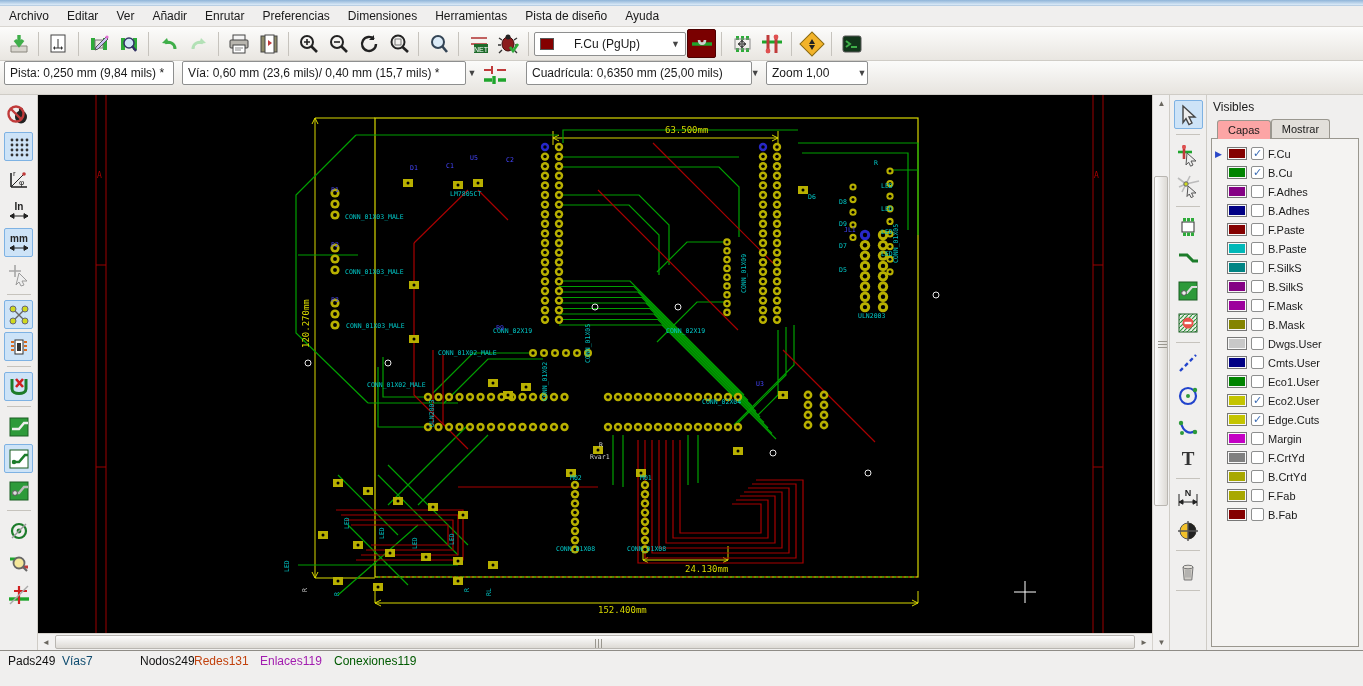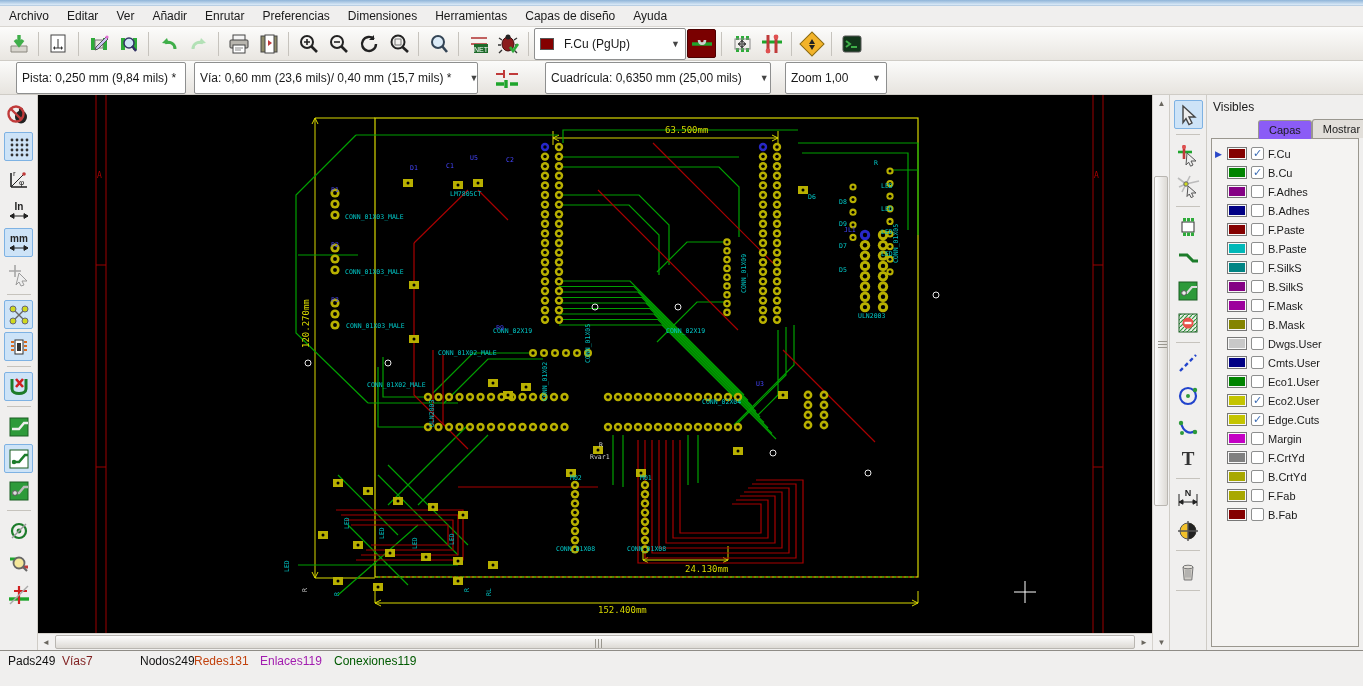--- a/index.html
+++ b/index.html
@@ -14,25 +14,25 @@
   .menubar { height:21px; background:#f0efee; display:flex; align-items:center; 
              border-bottom:1px solid #d9d6d1; }
   .menu-item { padding:2px 9px; cursor:default; }
   
   .toolbar { height:34px; display:flex; align-items:center; gap:1px; padding-left:4px;
              background:linear-gradient(#fcfcfb,#e9e6e1); border-bottom:1px solid #cfccc6; }
   .tbtn { width:29px; height:29px; display:flex; align-items:center; justify-content:center;
           border:1px solid transparent; border-radius:2px; }
   .tbtn.sel { background:#cde3f7; border-color:#7eb2e3; }
   .tsep { width:1px; height:24px; background:#c6c3bd; margin:0 4px; }
-  .combo { height:32px; background:#fff; border:1px solid #8e8f8f; border-radius:2px;
-           display:flex; align-items:center; padding:0 5px; gap:10px; white-space:nowrap; }
+  .combo { height:24px; background:#fff; border:1px solid #8e8f8f; border-radius:2px;
+           display:flex; align-items:center; padding:0 5px; gap:20px; white-space:nowrap; }
   .combo .arrow { font-size:9px; color:#444; margin-left:auto; padding-left:8px; }
   .swatch-sm { width:14px; height:12px; background:#840000; border:1px solid #555; display:inline-block; }
-  .paramsbar { height:34px; display:flex; align-items:flex-end; gap:8px; padding-left:16px;
+  .paramsbar { height:34px; display:flex; align-items:flex-start; gap:8px; padding-left:4px;
                background:linear-gradient(#fbfbfa,#e7e4df); border-bottom:1px solid #cfccc6; }
   
   .main { display:flex; height:555px; }
   .ltoolbar, .rtoolbar { width:38px; background:#f0efee; display:flex; flex-direction:column;
           align-items:center; padding-top:5px; gap:3px; }
   .ltoolbar { border-right:1px solid #cfccc6; }
   .rtoolbar { border-left:1px solid #cfccc6; border-right:1px solid #cfccc6; }
   .vsep { width:24px; height:1px; background:#c6c3bd; margin:2px 0; }
   .canvas-col { display:flex; flex-direction:column;align-items:flex-end; }
   .pcb-canvas { width:1114px; height:538px; background:#000; display:block; }
@@ -48,21 +48,21 @@
             border:1px solid #b9b6b1; border-radius:2px; position:relative; }
   .vthumb .grip { position:absolute; top:50%; left:3px; width:9px; height:9px;
     background:repeating-linear-gradient(#9a978f 0 1px,transparent 1px 3px); }
   .vscroll .sbtn { height:16px; width:17px; }
   
   .layers-panel { width:156px; background:#f0efee; padding:3px 4px; display:flex; flex-direction:column; }
   .lp-title { padding:2px 2px 5px 2px; }
   .lp-tabs { display:flex; margin-left:6px; }
   .lp-tab { padding:3px 10px; border:1px solid #9a978f; border-bottom:none; border-radius:3px 3px 0 0;
             background:#e2dfda; font-size:11px; }
-  .lp-tab.active { background:#8b5cf6; position:relative; top:1px;margin-left:41px; }
+  .lp-tab.active { background:#fca5a5; position:relative; top:1px; }
   .lp-body { border:1px solid #9a978f; background:#f4f3f2; flex:1; padding:5px 2px; overflow:hidden; }
   .layer-row { display:flex; align-items:center; height:19px; gap:4px; }
   .layer-arrow { width:9px; font-size:9px; color:#2a48c8; text-align:center; }
   .layer-swatch { width:20px; height:13px; border:1px solid #777; box-shadow:inset 0 0 0 1px #f8f8f8; }
   .layer-check { width:13px; height:13px; background:#fff; border:1px solid #8e8f8f; border-radius:2px;
                  font-size:11px; line-height:11px; text-align:center; color:#3c6cb4; }
   .layer-name { font-size:11px; }
   
   .statusbar { height:37px; background:#f0efee; border-top:1px solid #8e8b85; display:flex;
                padding:3px 0 0 8px; }
@@ -77,21 +77,21 @@
 
 <div class="menubar" id="menubar">
     <span class="menu-item">Archivo</span>
     <span class="menu-item">Editar</span>
     <span class="menu-item">Ver</span>
     <span class="menu-item">Añadir</span>
     <span class="menu-item">Enrutar</span>
     <span class="menu-item">Preferencias</span>
     <span class="menu-item">Dimensiones</span>
     <span class="menu-item">Herramientas</span>
-    <span class="menu-item">Capas de diseño</span>
+    <span class="menu-item">Pista de diseño</span>
     <span class="menu-item">Ayuda</span>
   </div>
 
 <div class="toolbar">
   <div class="tbtn">
     <svg class="ic" width="24" height="24">
         <path d="M4 14h16v6H4z" fill="#d8d5ce" stroke="#8a877f"></path>
         <path d="M12 3v8M8 8l4 5 4-5" stroke="#3fae49" stroke-width="3.4" fill="none"></path>
       </svg>
   </div>
@@ -261,21 +261,21 @@
     <span class="arrow">▼</span>
   </div>
   <div class="tbtn" style="margin-left:6px">
     <svg class="ic" width="26" height="24">
         <path d="M2 6h9M15 6h9" stroke="#c03a3a" stroke-width="2"></path>
         <path d="M10 2v8" stroke="#c03a3a" stroke-width="2"></path>
         <path d="M2 16h8M16 16h8" stroke="#1fa52c" stroke-width="3.4"></path>
         <path d="M12 12v8" stroke="#1fa52c" stroke-width="3.4"></path>
       </svg>
   </div>
-  <div class="combo" style="width:226px;margin-left:16px">
+  <div class="combo" style="width:226px;margin-left:9px">
     <span>Cuadrícula: 0,6350 mm (25,00 mils)</span>
     <span class="arrow">▼</span>
   </div>
   <div class="combo" style="width:102px;margin-left:6px">
     <span>Zoom 1,00</span>
     <span class="arrow">▼</span>
   </div>
 </div>
 
 <div class="main">
@@ -1290,21 +1290,21 @@
         </div>
       </div>
   </div>
 </div>
 
 <div class="statusbar" id="statusbar">
     <div class="status-item" style="width: 54px; color: rgb(17, 17, 17);">
       <div>Pads</div>
       <div>249</div>
     </div>
-    <div class="status-item" style="width: 78px; color: #7f1d1d;">
+    <div class="status-item" style="width: 78px; color: #0c4a6e;">
       <div>Vías</div>
       <div>7</div>
     </div>
     <div class="status-item" style="width: 54px; color: rgb(17, 17, 17);">
       <div>Nodos</div>
       <div>249</div>
     </div>
     <div class="status-item" style="width: 66px; color: #c2410c;">
       <div>Redes</div>
       <div>131</div>

